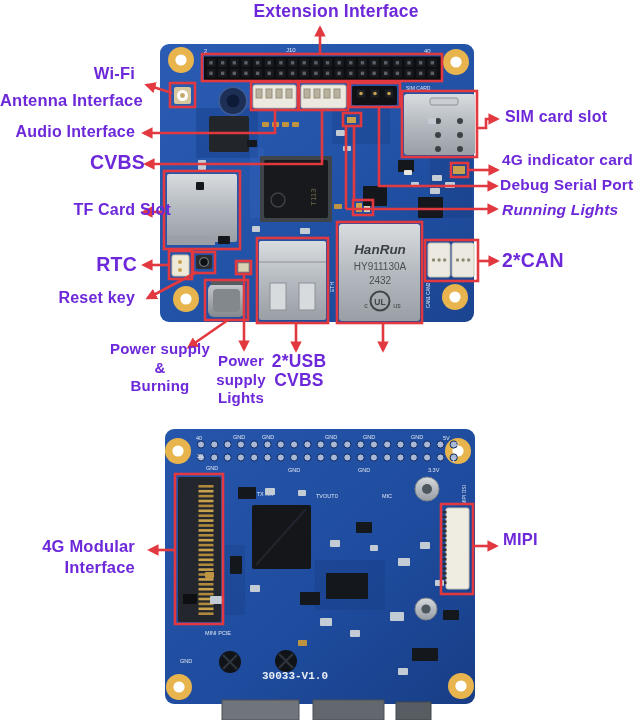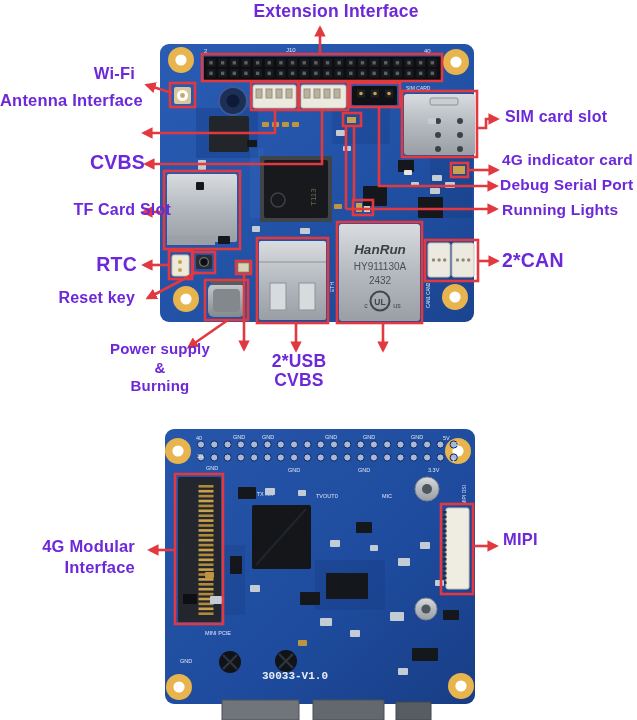--- a/index.html
+++ b/index.html
@@ -505,20 +505,23 @@
 
 <div class="lbl c" style="left:246px;top:1px;width:180px;font-size:17.5px;">
   <div>Extension Interface</div>
 </div>
 
 <div class="lbl r" style="left:0;top:60px;width:135px;font-size:16.5px;line-height:27px;">
   <div>Wi-Fi</div>
   <div>Antenna Interface</div>
 </div>
 
+<div class="lbl r" style="left:0;top:123px;width:135px;font-size:16px;">
+  <div>Audio Interface</div>
+</div>
 
 <div class="lbl r" style="left:8px;top:151px;width:137px;font-size:19.5px;font-weight:800;">
   <div>CVBS</div>
 </div>
 
 <div class="lbl r" style="left:0;top:201px;width:137px;font-size:16px;padding-left:34px;">
   <div>TF Card Slot</div>
 </div>
 
 <div class="lbl r" style="left:0;top:253px;width:137px;font-size:19.5px;font-weight:800;">
@@ -528,40 +531,45 @@
 <div class="lbl r" style="left:0;top:289px;width:135px;font-size:16px;">
   <div>Reset key</div>
 </div>
 
 <div class="lbl c" style="left:100px;top:340px;width:120px;font-size:15px;line-height:18.5px;">
   <div>Power supply</div>
   <div>&amp;</div>
   <div>Burning</div>
 </div>
 
+<div class="lbl c" style="left:211px;top:352px;width:60px;font-size:15px;line-height:18.5px;">
+  <div>Power</div>
+  <div>supply</div>
+  <div>Lights</div>
+</div>
 
 <div class="lbl c" style="left:264px;top:352px;width:70px;font-size:17.5px;line-height:19px;font-weight:800;">
   <div>2*USB</div>
   <div>CVBS</div>
 </div>
 
 
 <div class="lbl l" style="left:505px;top:108px;font-size:16px;">
   <div>SIM card slot</div>
 </div>
 
 <div class="lbl l" style="left:502px;top:151px;font-size:15.5px;">
   <div>4G indicator card</div>
 </div>
 
 <div class="lbl l" style="left:500px;top:176px;font-size:15.5px;">
   <div>Debug Serial Port</div>
 </div>
 
-<div class="lbl l" style="left:502px;top:201px;font-size:15.5px;">
+<div class="lbl l" style="left:502px;top:201px;font-size:15.5px;font-style:italic;">
   <div>Running Lights</div>
 </div>
 
 <div class="lbl l" style="left:502px;top:249px;font-size:19.5px;font-weight:800;">
   <div>2*CAN</div>
 </div>
 
 <div class="lbl r" style="left:0;top:536px;width:135px;font-size:16.5px;line-height:21px;">
   <div>4G Modular</div>
   <div>Interface</div>

